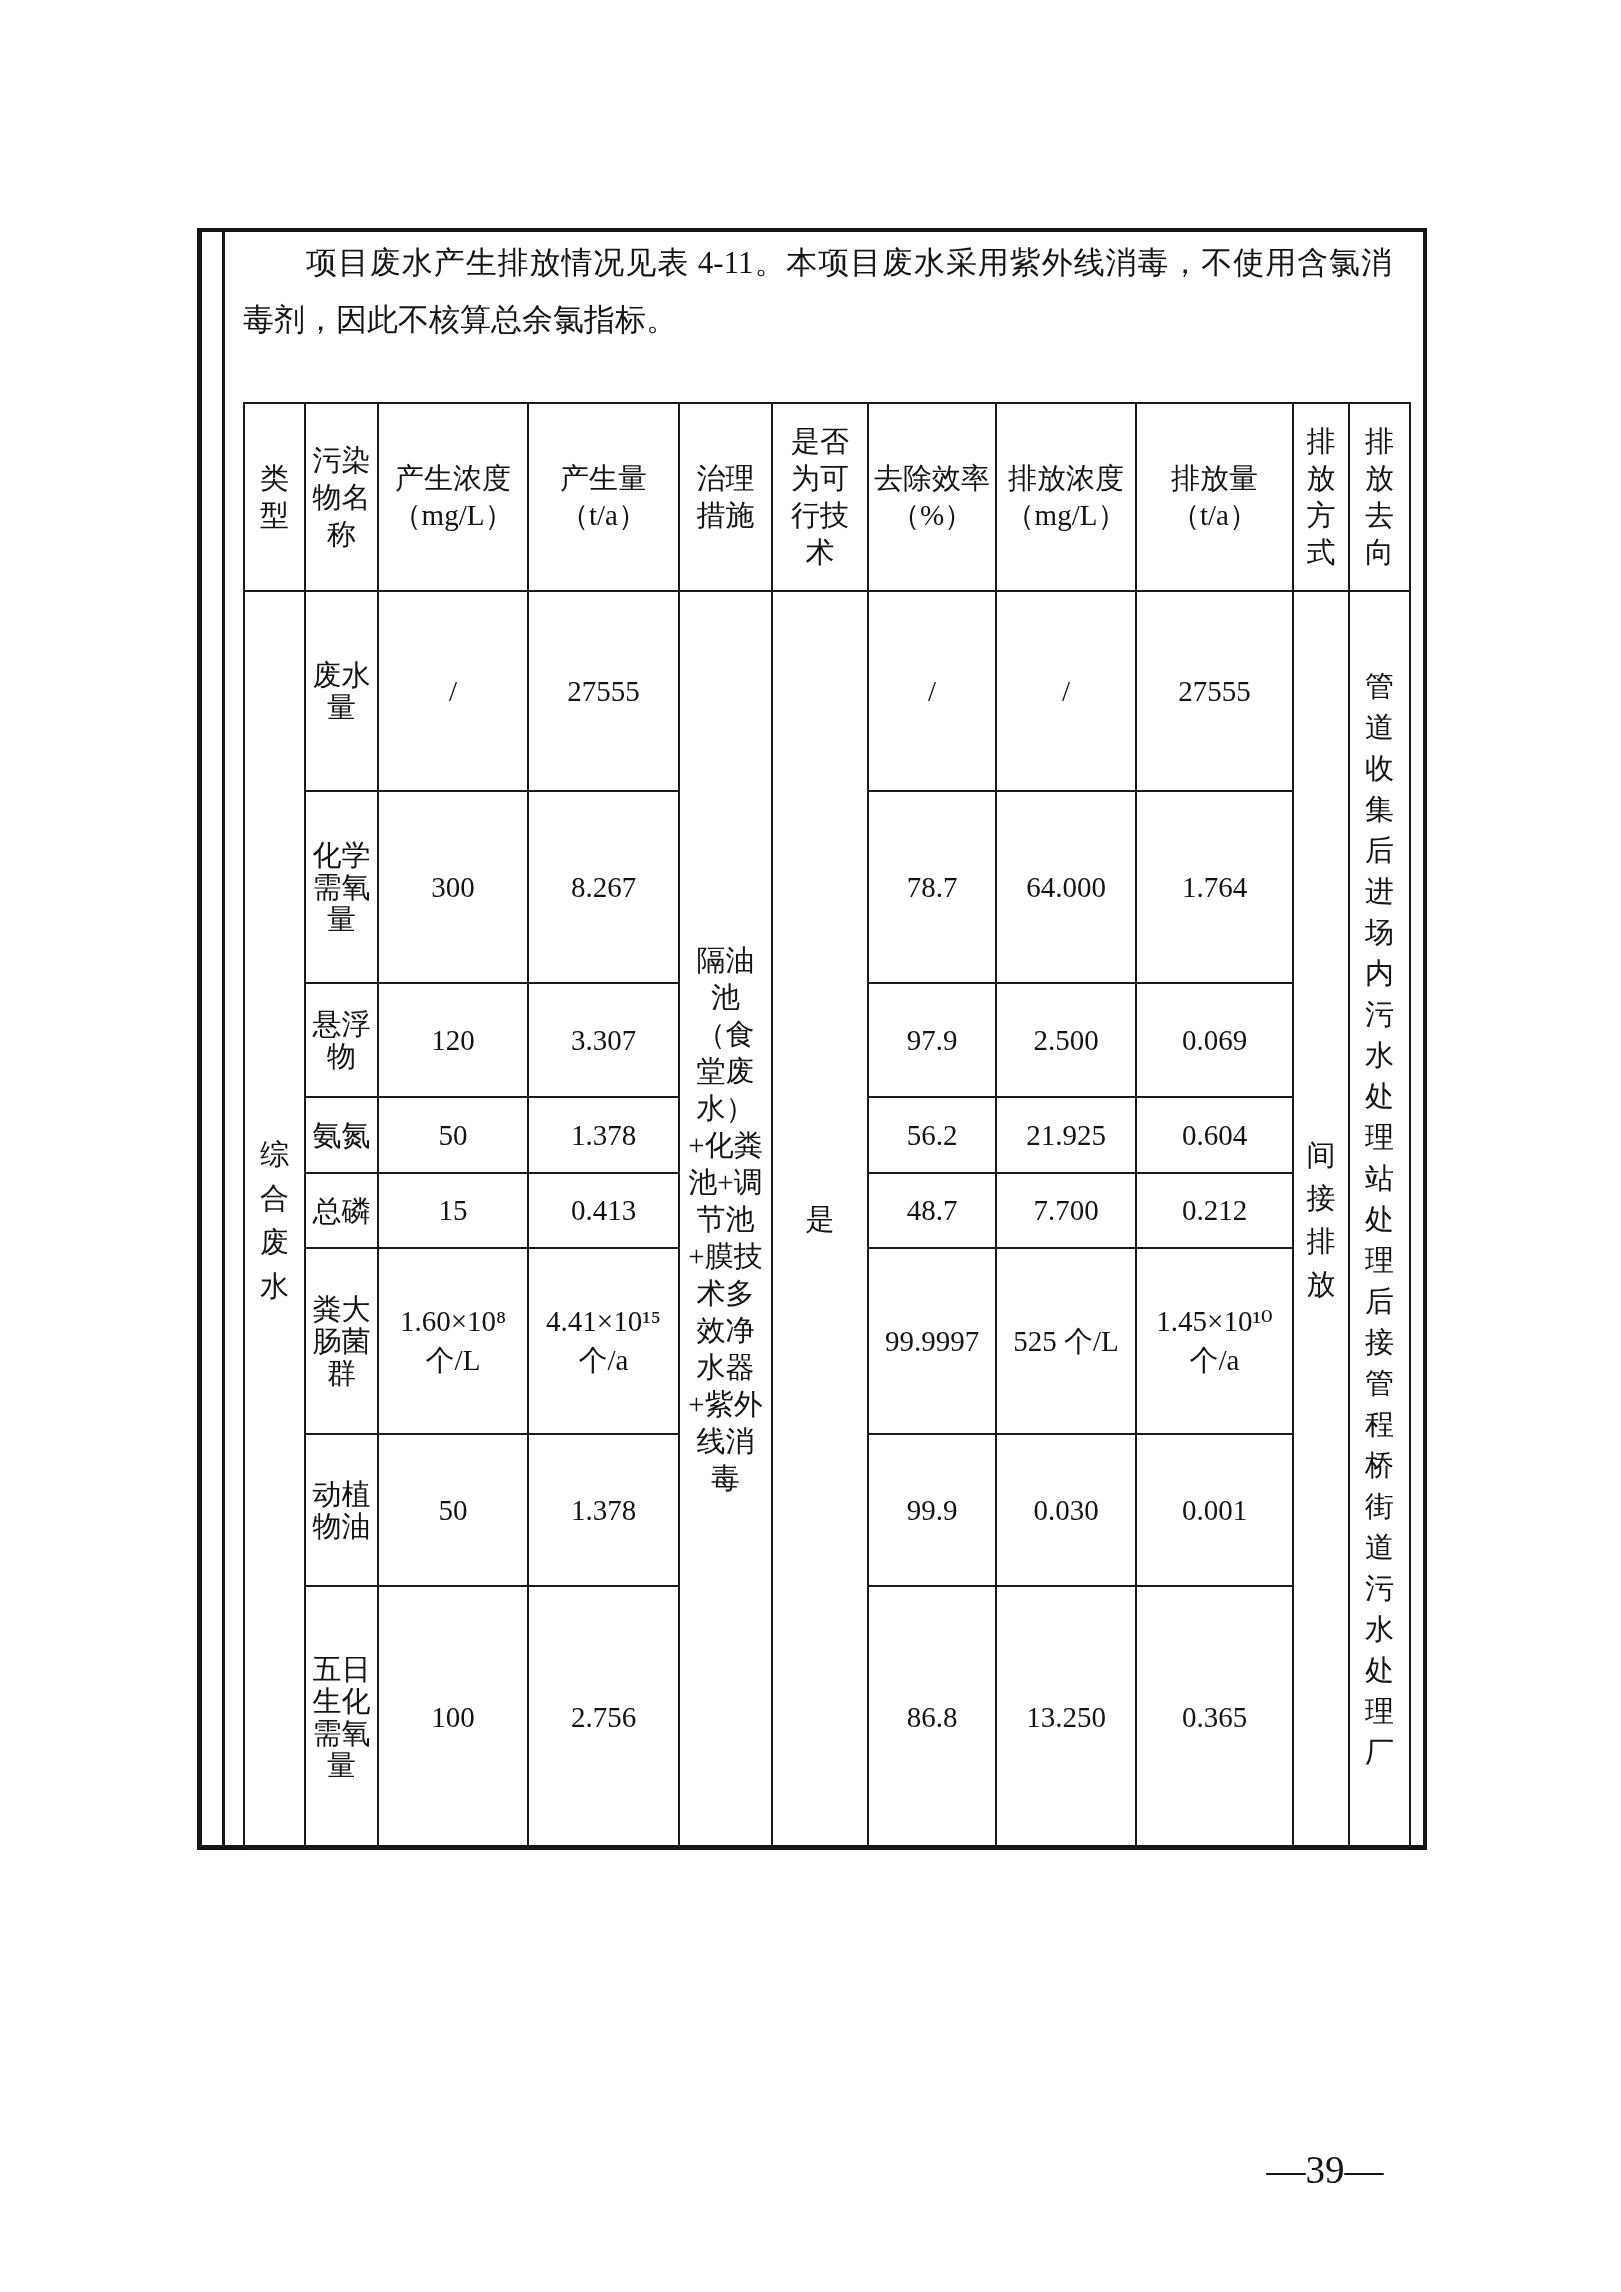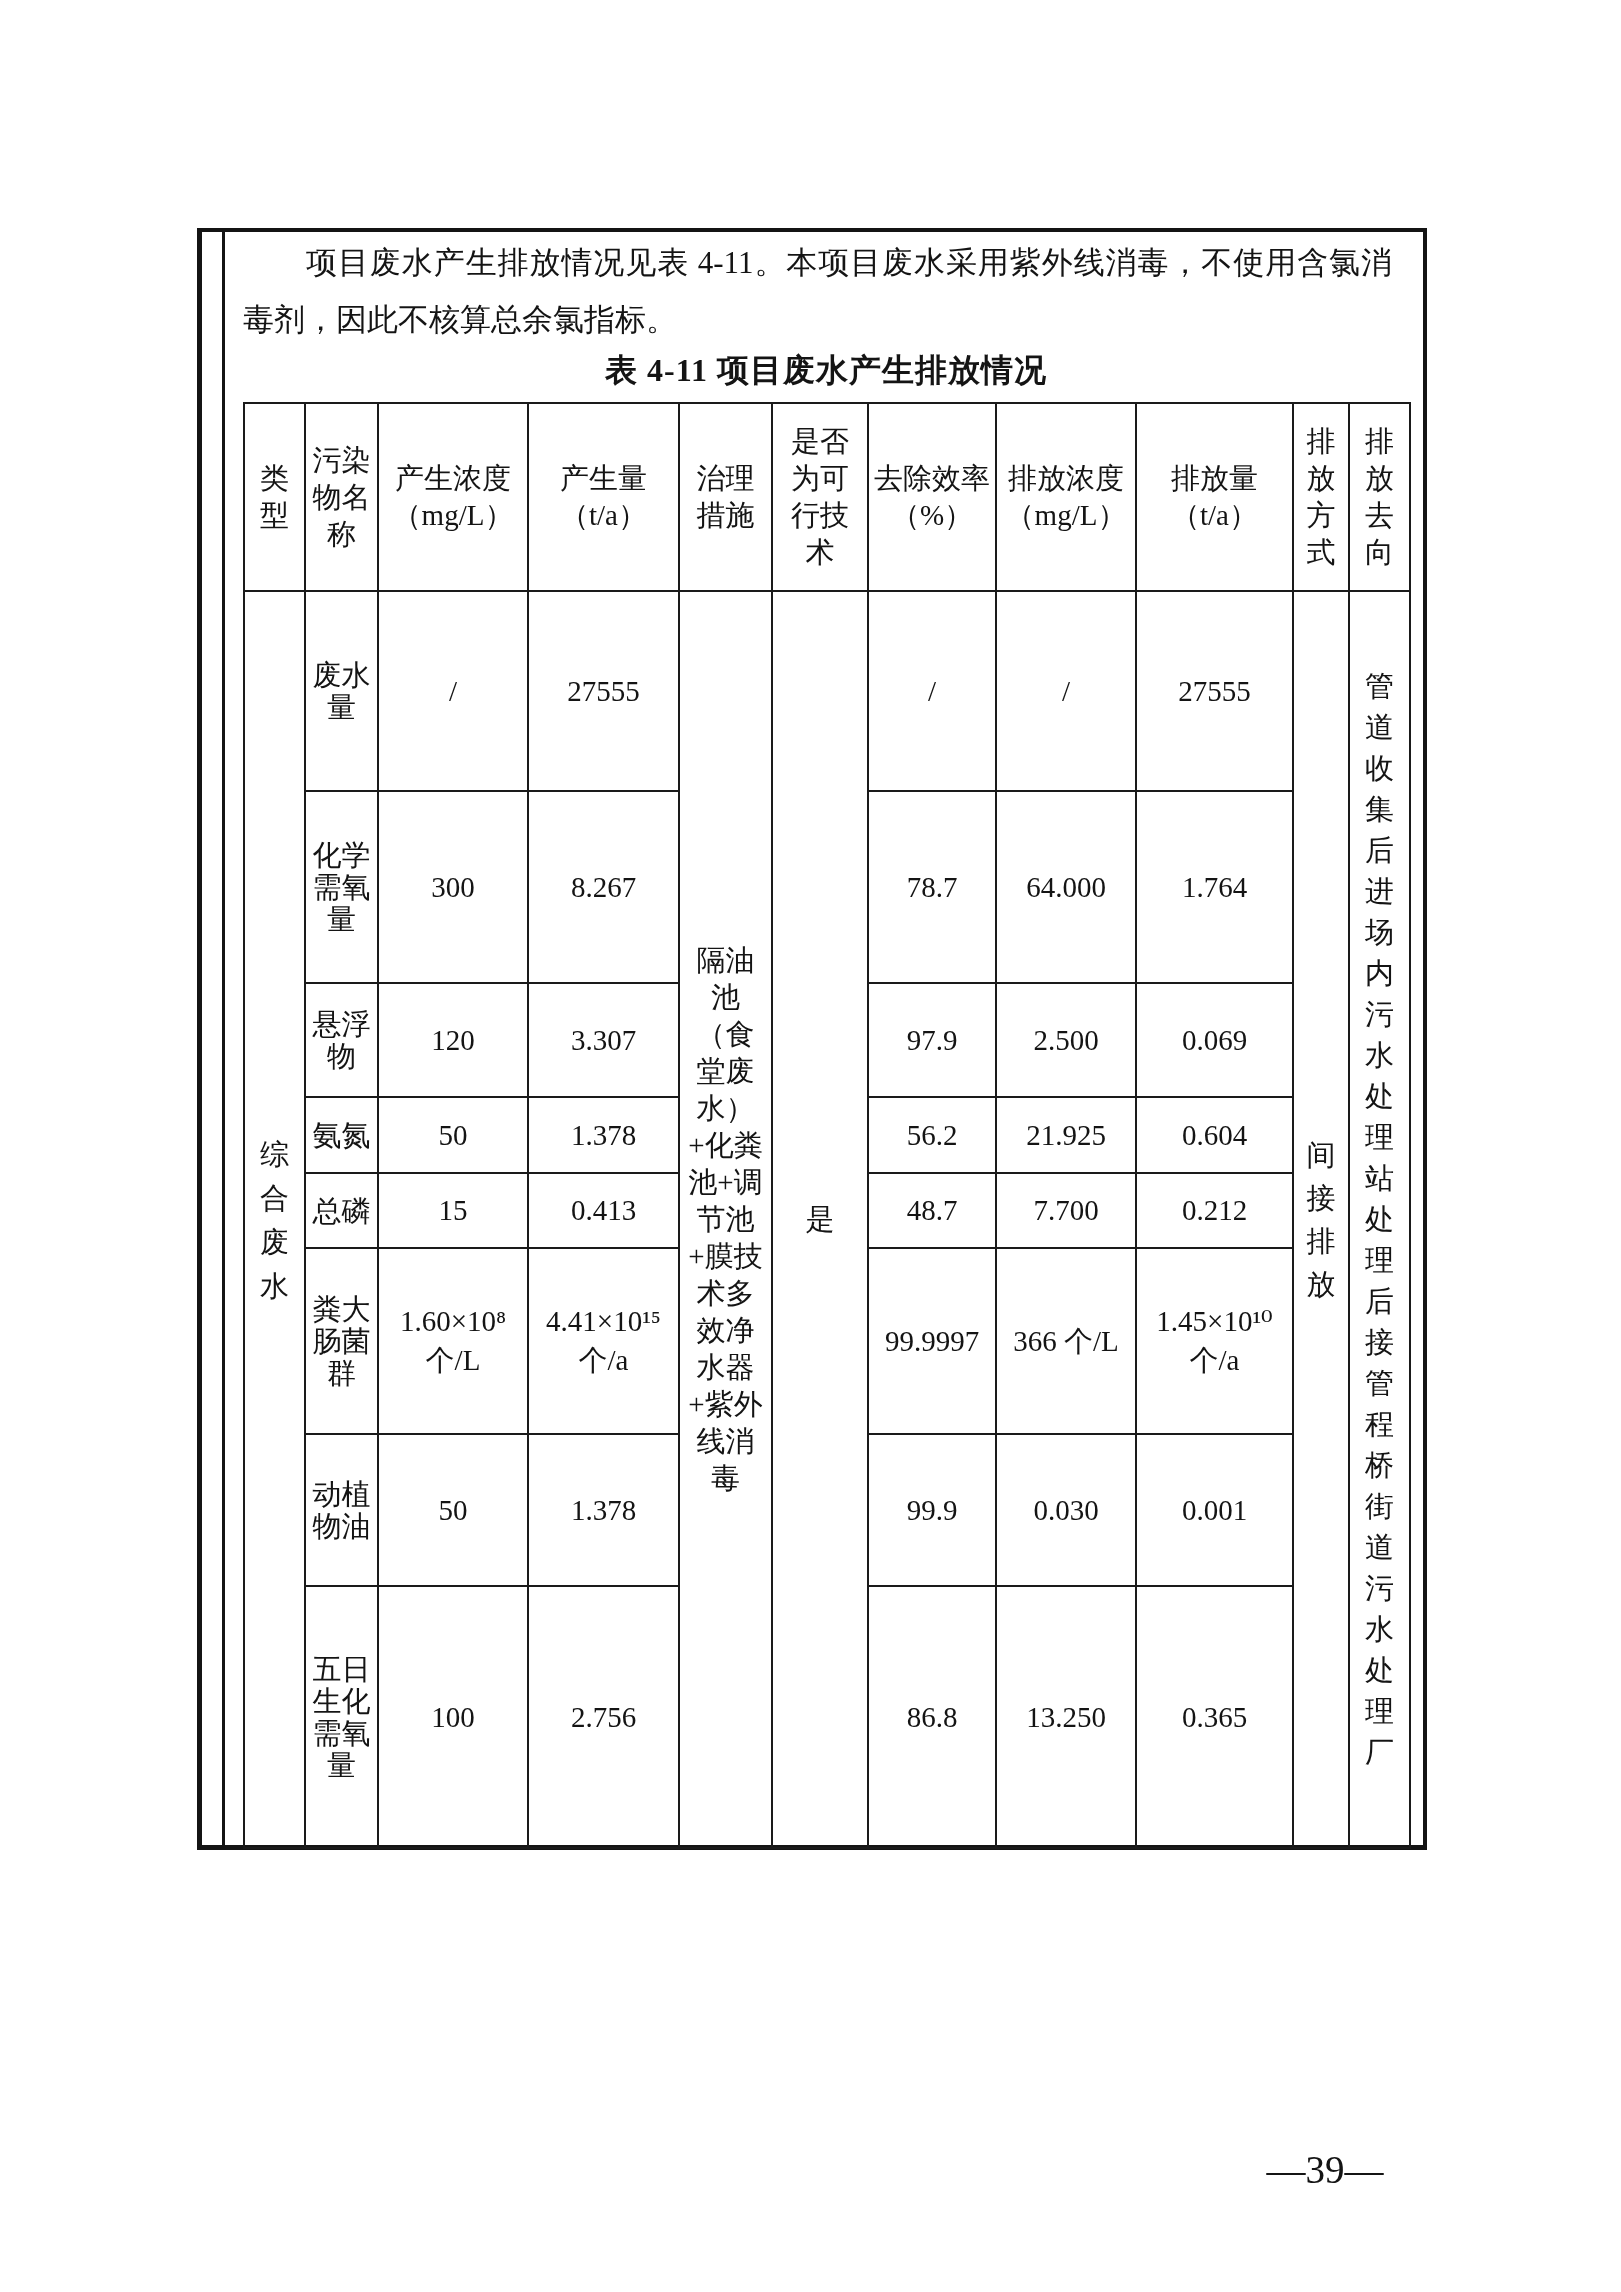--- a/index.html
+++ b/index.html
@@ -93,21 +93,20 @@
 <div id="page">
 
   <div class="vline" id="frame-left-outer"></div>
   <div class="vline" id="frame-left-inner"></div>
   <div class="vline" id="frame-right"></div>
   <div class="hline" id="frame-top"></div>
   <div class="hline" id="frame-bottom"></div>
 
   <div id="intro">项目废水产生排放情况见表 4-11。本项目废水采用紫外线消毒，不使用含氯消毒剂，因此不核算总余氯指标。</div>
 
-  <div id="tbl-title">表 4-11 项目废水产生排放情况</div>
 
   <table id="wwtable">
     <colgroup>
       <col style="width:61px">
         <col style="width:73px">
         <col style="width:150px">
       <col style="width:151px">
         <col style="width:93px">
         <col style="width:96px">
       <col style="width:128px">
@@ -179,21 +178,21 @@
         <td class="c-val">48.7</td>
         <td class="c-val">7.700</td>
         <td class="c-val">0.212</td>
       </tr>
 
       <tr class="row-r6">
         <td class="c-name">粪大肠菌群</td>
         <td class="c-val">1.60×10⁸ 个/L</td>
         <td class="c-val">4.41×10¹⁵ 个/a</td>
         <td class="c-val">99.9997</td>
-        <td class="c-val">366 个/L</td>
+        <td class="c-val">525 个/L</td>
         <td class="c-val">1.45×10¹⁰ 个/a</td>
       </tr>
 
       <tr class="row-r7">
         <td class="c-name">动植物油</td>
         <td class="c-val">50</td>
         <td class="c-val">1.378</td>
         <td class="c-val">99.9</td>
         <td class="c-val">0.030</td>
         <td class="c-val">0.001</td>

